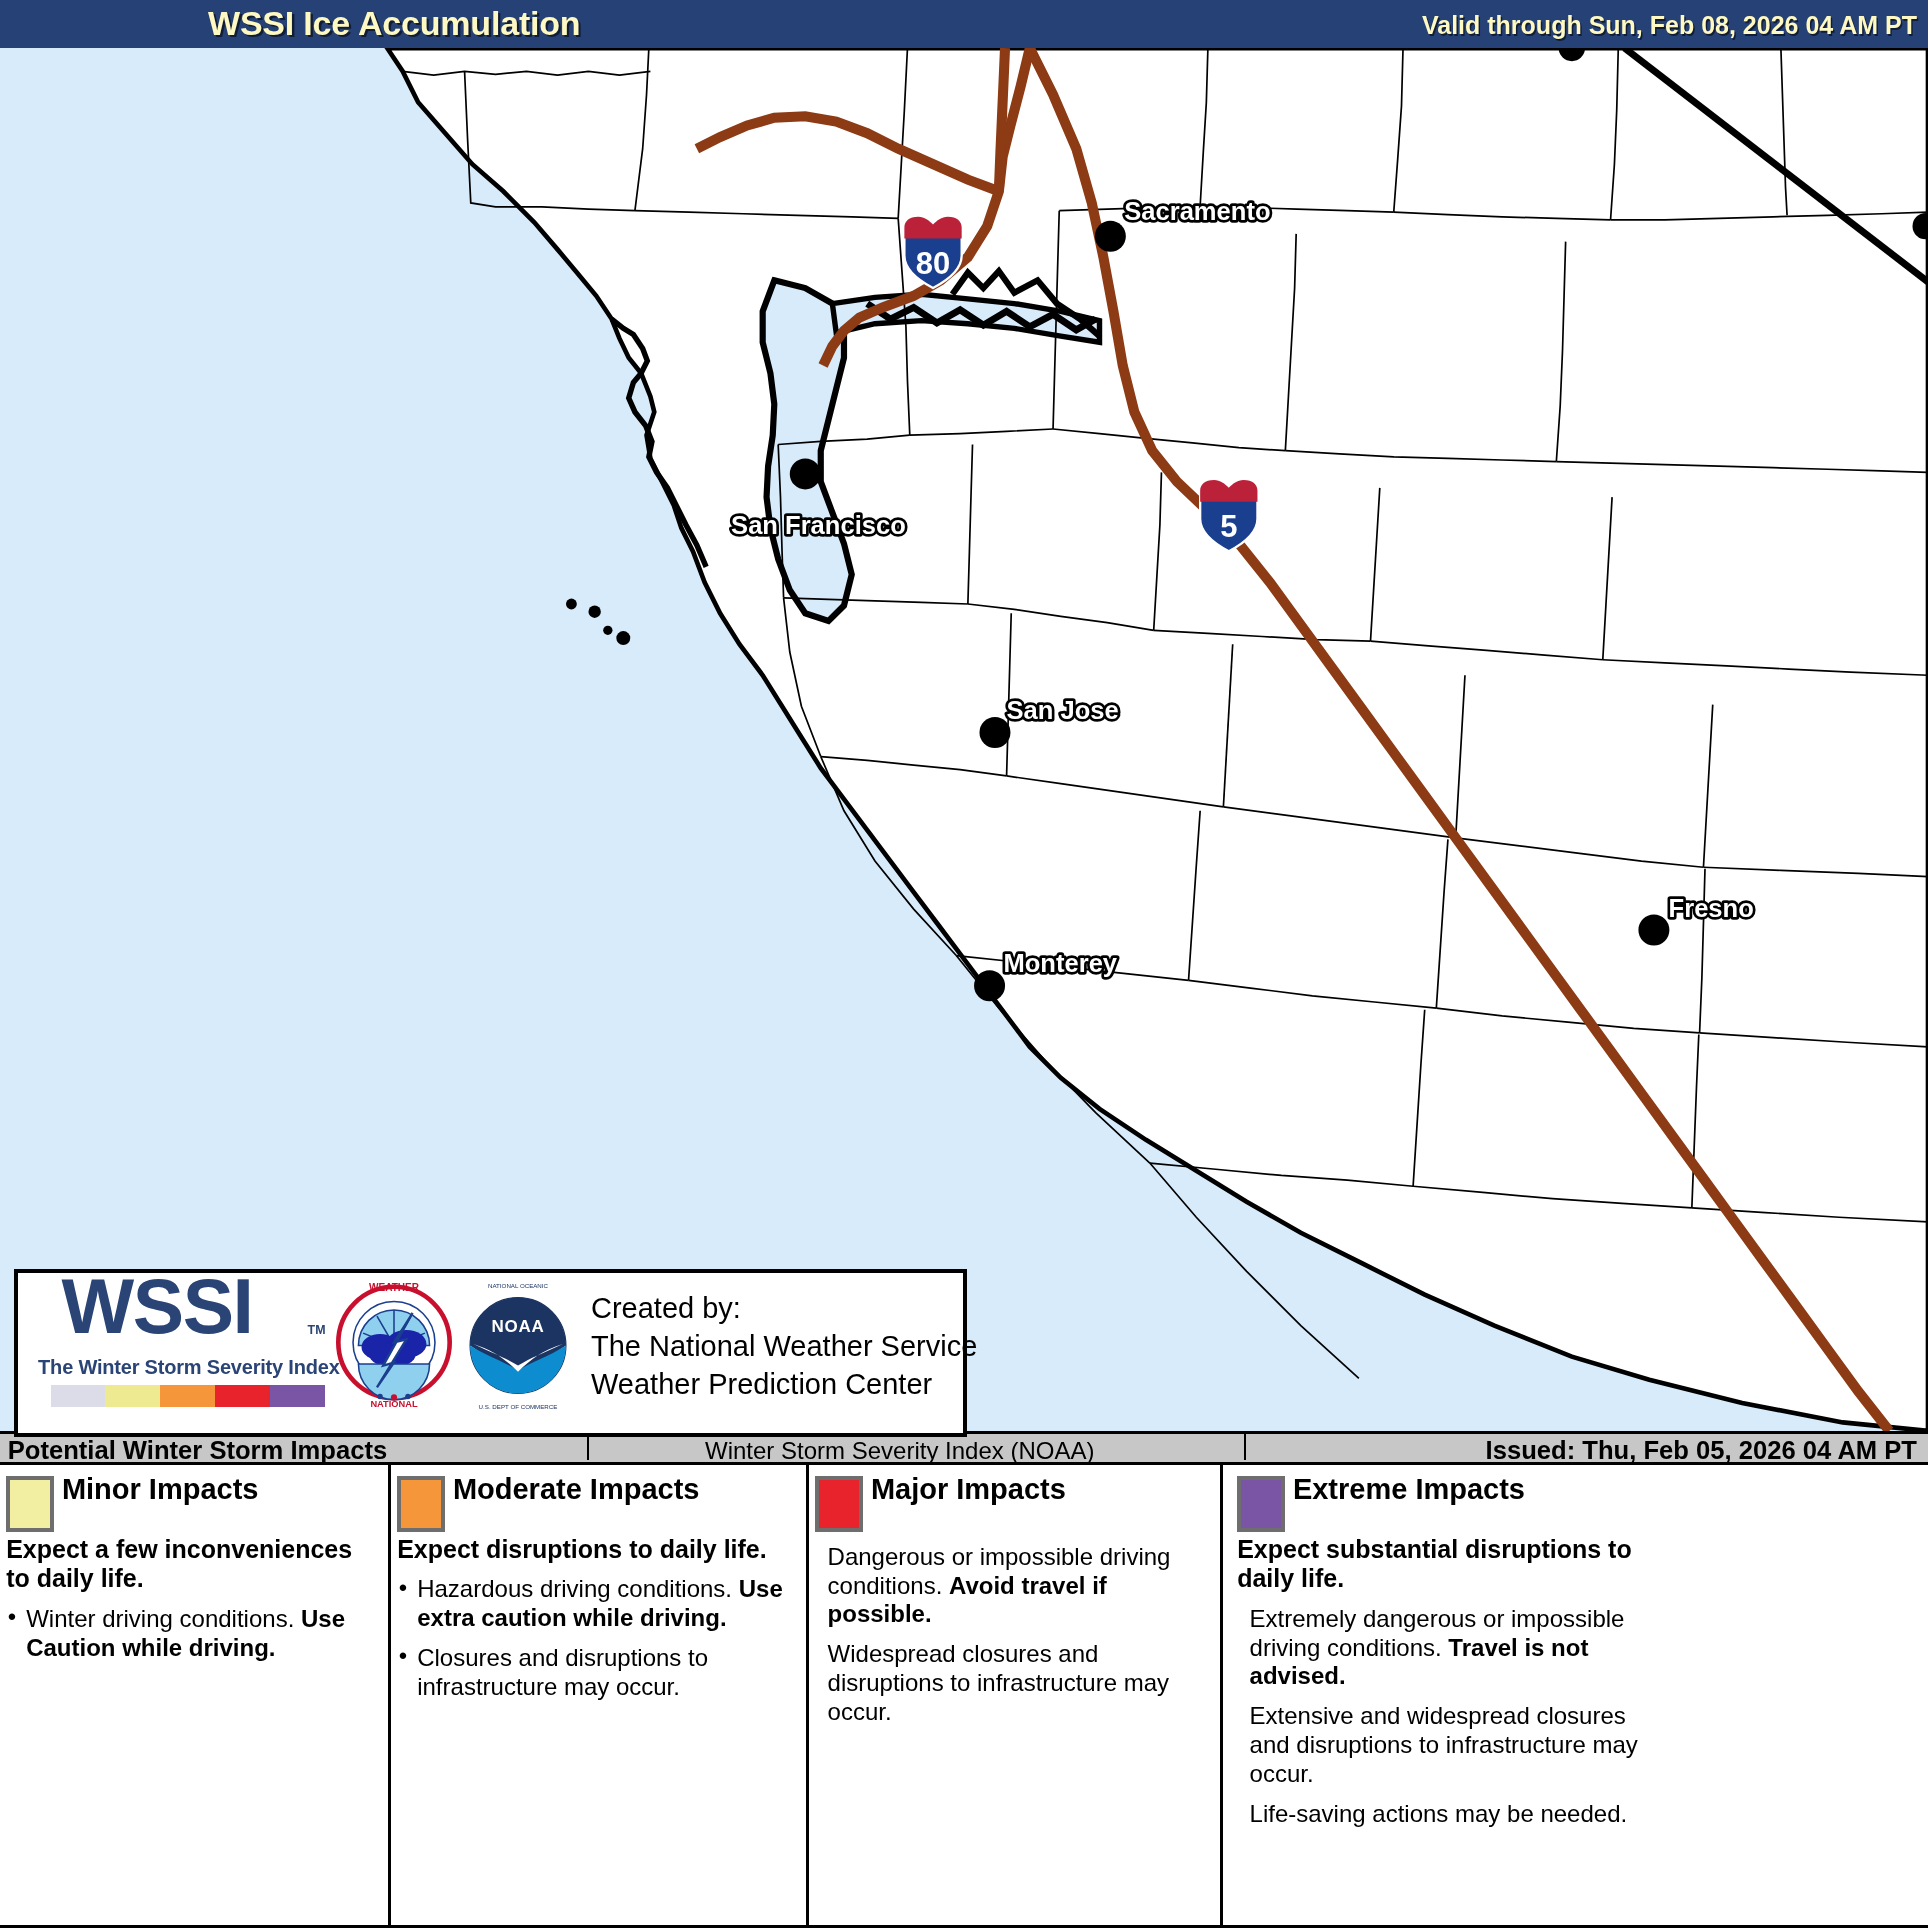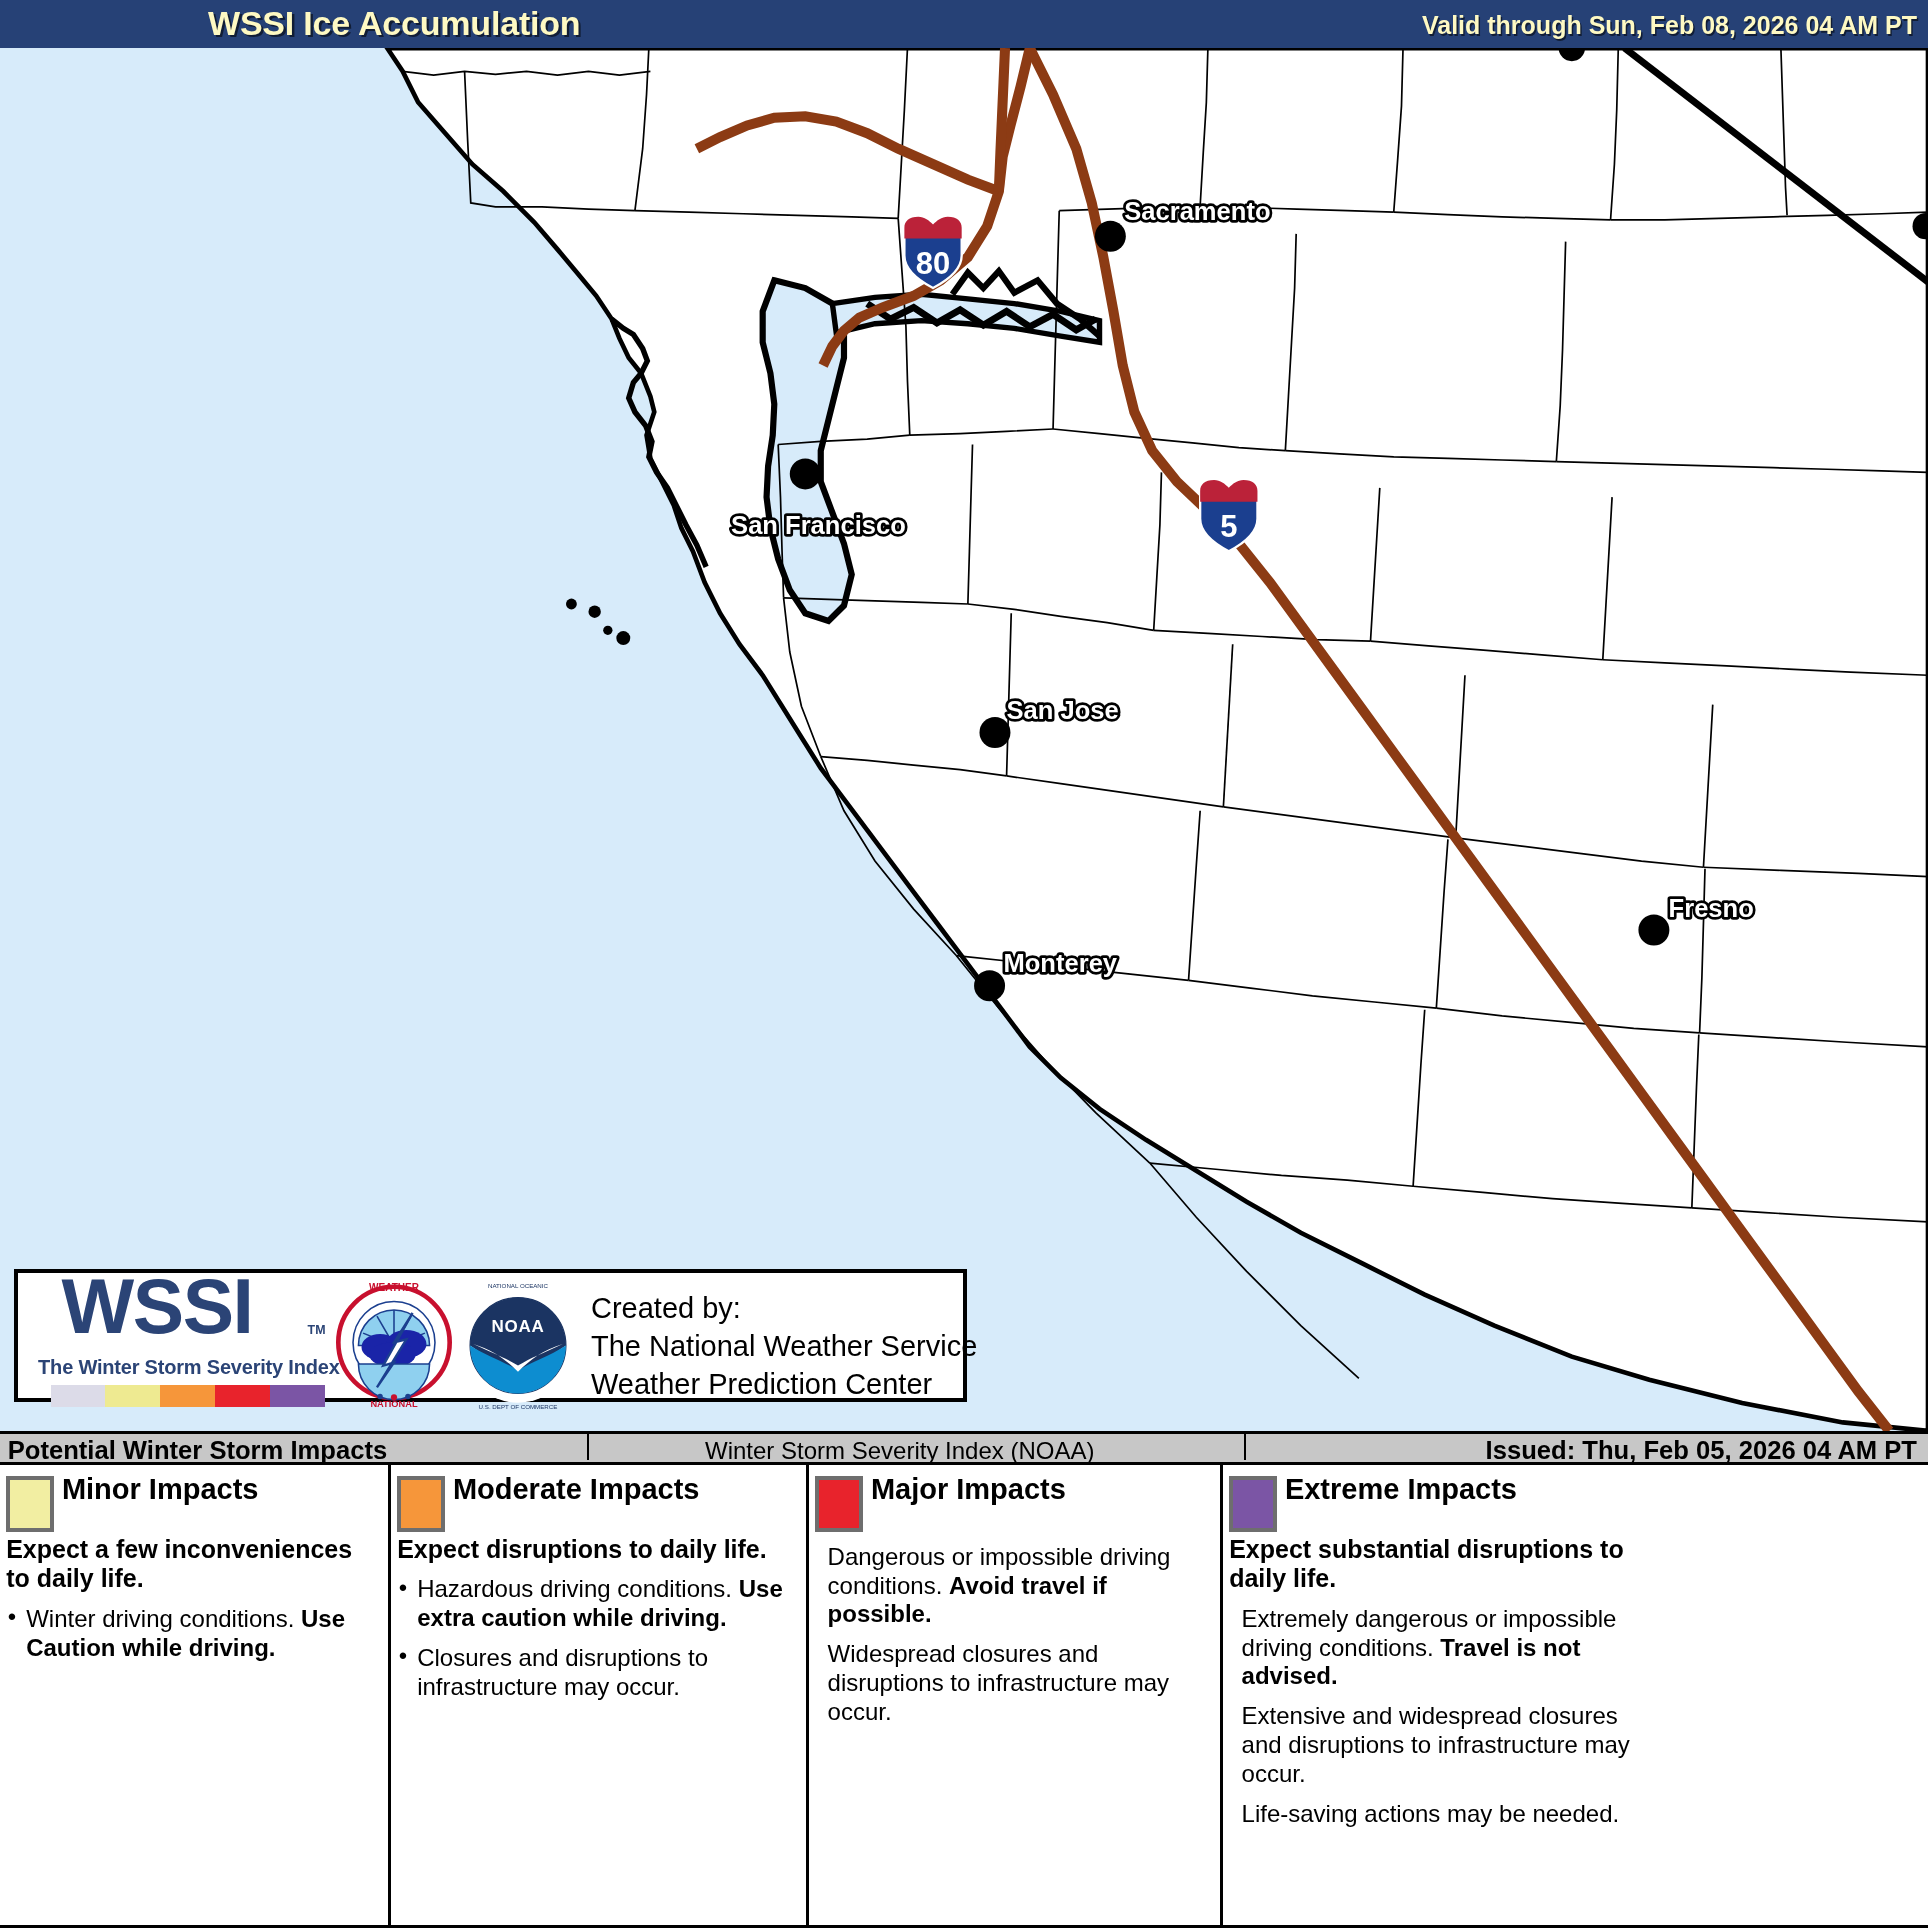--- a/index.html
+++ b/index.html
@@ -46,21 +46,21 @@
     font-weight:bold;font-size:33px;
     fill:#ffffff;
     stroke:#000000;stroke-width:7px;
     paint-order:stroke fill;
     stroke-linejoin:round;
   }
 
   
   #creditbox{
     position:absolute;left:14px;top:1269px;
-    width:953px;height:133px;
+    width:953px;height:168px;
     background:#ffffff;
     border:4.6px solid #000000;
     box-sizing:border-box;
     z-index:5;
   }
   #wssiLogo{position:absolute;left:18.6px;top:1.5px;width:302px;height:139px;}
   #wssiLogo .wm{
     font-family:"Liberation Sans", sans-serif;
     font-weight:bold;font-size:77px;
     color:#2b4476;letter-spacing:-1.5px;
@@ -126,21 +126,21 @@
     box-sizing:border-box;
     padding:7.7px 6.2px 0 6.2px;
     border-right:3.1px solid #000;
     overflow:hidden;
   }
   .lg-col:last-child{border-right:none;}
   .lg-col.c0{width:263px;}
   .lg-col.c1{width:391px;}
   .lg-col.c2{width:418px;}
   .lg-col.c3{width:414px;}
-  .lg-col.c4{width:441px;}
+  .lg-col.c4{width:441px;margin-left:8px;}
 
   .lg-head{
     display:flex;align-items:flex-start;gap:7.7px;
   }
   .lg-sw{
     flex:0 0 auto;
     width:48px;height:56px;
     border:4.6px solid #6e6e6e;
     box-sizing:border-box;
     margin-top:3.1px;

